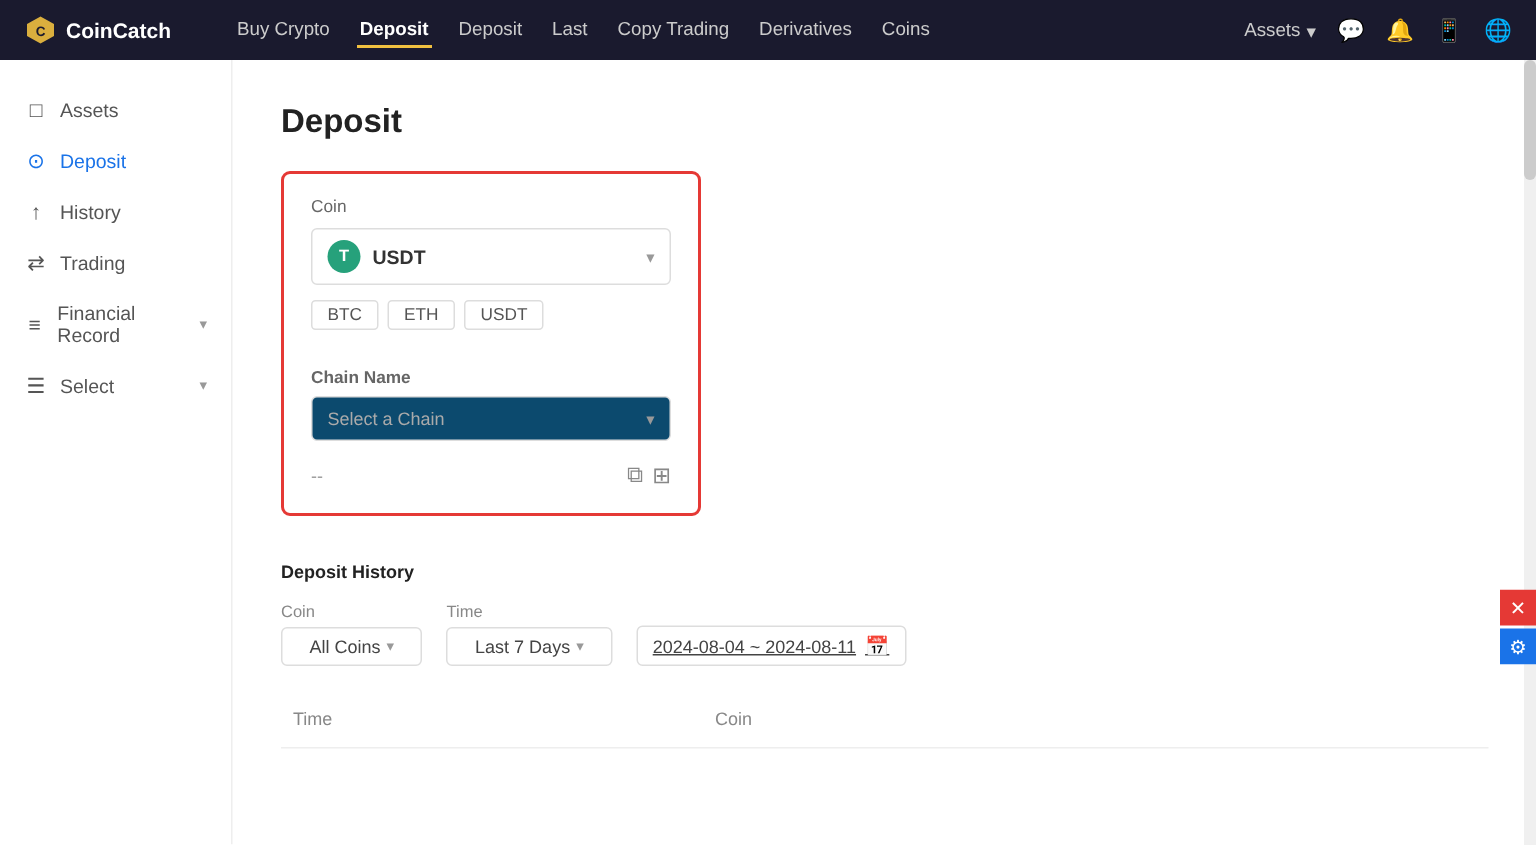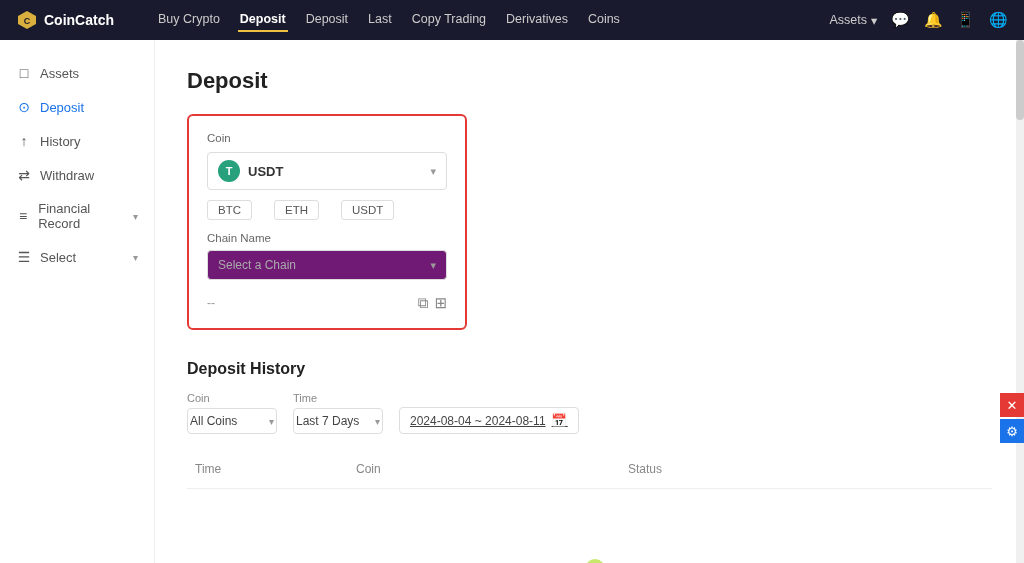--- a/index.html
+++ b/index.html
@@ -143,46 +143,47 @@
     }
     .coin-name {
       font-weight: 600;
       font-size: 13px;
       flex: 1;
     }
     .chevron-down { color: #999; font-size: 11px; }
 
     .coin-tabs {
       display: flex;
-      gap: 22px;
-      margin-bottom: 12px;
+      gap: 6px;
+      margin-bottom: 26px;
     }
     .coin-tab {
       padding: 3px 10px;
       border: 1px solid #ddd;
       border-radius: 3px;
       font-size: 11.5px;
       cursor: pointer;
       color: #555;
     }
 
     .chain-label {
       font-size: 11.5px;
       color: #666;
       margin-bottom: 6px;
+      font-weight: bold;
     }
     .chain-selector {
       display: flex;
       align-items: center;
       border: 1px solid #ddd;
       border-radius: 4px;
       padding: 7px 10px;
       cursor: pointer;
       margin-bottom: 14px;
-      background: #701a75;
+      background: #0c4a6e;
     }
     .chain-placeholder {
       flex: 1;
       color: #aaa;
       font-size: 12px;
     }
 
     .address-label {
       font-size: 11.5px;
       color: #666;
@@ -203,21 +204,21 @@
       gap: 6px;
     }
     .addr-icon {
       font-size: 15px;
       color: #888;
       cursor: pointer;
     }
 
     
     .section-title {
-      font-size: 16px;
+      font-size: 12px;
       font-weight: 600;
       color: #222;
       margin-bottom: 14px;
     }
     .history-filters {
       display: flex;
       align-items: flex-end;
       gap: 16px;
       margin-bottom: 16px;
       flex-wrap: wrap;
@@ -230,21 +231,21 @@
     .filter-label {
       font-size: 11px;
       color: #888;
     }
     .filter-select {
       display: flex;
       align-items: center;
       gap: 4px;
       border: 1px solid #ddd;
       border-radius: 4px;
-      padding: 5px 2px;
+      padding: 5px 18px;
       cursor: pointer;
       font-size: 12px;
       color: #444;
       background: #fff;
       min-width: 90px;
     }
     .filter-select .chevron { color: #999; font-size: 10px; margin-left: auto; }
 
     .date-range {
       display: flex;
@@ -362,21 +363,21 @@
     <div class="sidebar-item active">
       <span class="sidebar-item-icon">⊙</span>
       <span>Deposit</span>
     </div>
     <div class="sidebar-item">
       <span class="sidebar-item-icon">↑</span>
       <span>History</span>
     </div>
     <div class="sidebar-item">
       <span class="sidebar-item-icon">⇄</span>
-      <span>Withdraw</span>
+      <span>Trading</span>
     </div>
     <div class="sidebar-item">
       <span class="sidebar-item-icon">≡</span>
       <span>Financial Record</span>
       <span class="sidebar-item-chevron">▾</span>
     </div>
     <div class="sidebar-item">
       <span class="sidebar-item-icon">☰</span>
       <span>Select</span>
       <span class="sidebar-item-chevron">▾</span>
@@ -445,21 +446,20 @@
           <div class="date-range">
             <span>2024-08-04 ~ 2024-08-11</span>
             <span class="date-icon">📅</span>
           </div>
         </div>
       </div>
 
       <div class="table-header">
         <span class="th">Time</span>
         <span class="th">Coin</span>
-        <span class="th">Status</span>
       </div>
 
       <div class="empty-state">
         <svg width="90" height="90" viewBox="0 0 90 90">
 
           <ellipse cx="52" cy="72" rx="12" ry="8" fill="#c8e86b" opacity="0.8"></ellipse>
           <circle cx="50" cy="40" r="10" fill="#c8e86b"></circle>
           <rect x="42" y="48" width="16" height="20" rx="4" fill="#c8e86b"></rect>
 
           <rect x="20" y="38" width="26" height="32" rx="3" fill="#fff" stroke="#ccc" stroke-width="1.5"></rect>

